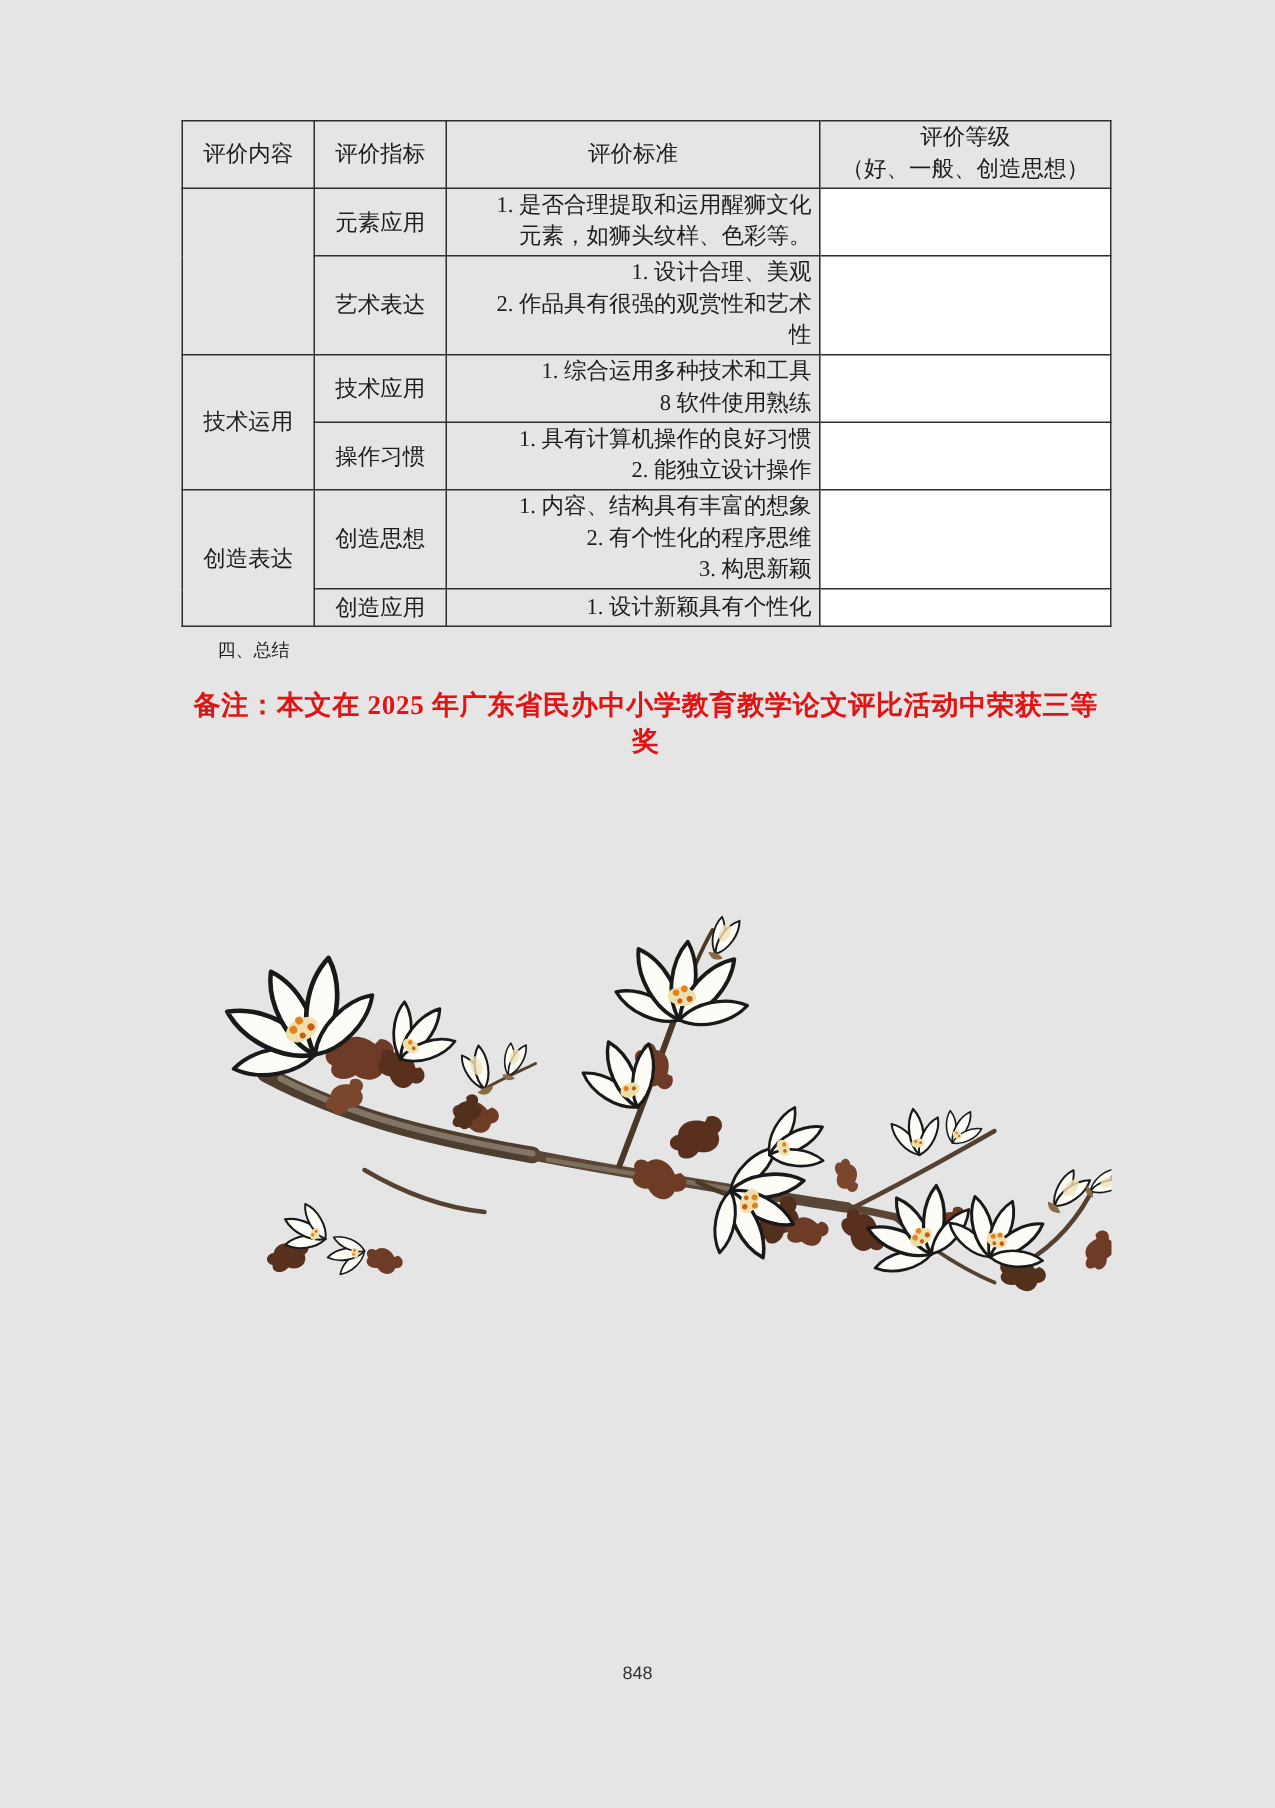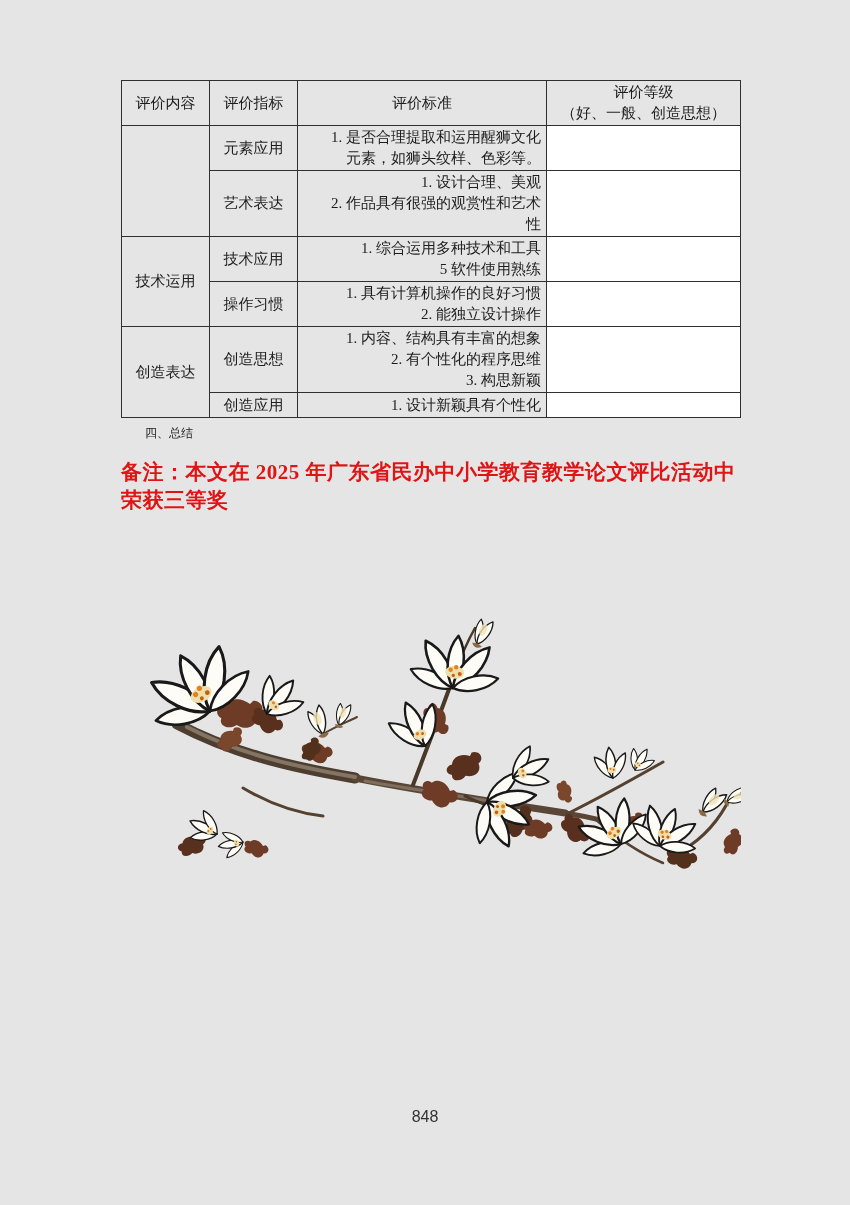--- a/index.html
+++ b/index.html
@@ -17,26 +17,26 @@
     font-size:15px;vertical-align:middle;
   }
   table.rubric th{text-align:center;line-height:21px;}
   td.grp,td.ind{text-align:center;}
   td.std{text-align:right;}
   td.std p{margin:0;line-height:21px;text-indent:1.55em;}
   td.lvl{background:#ffffff;}
 
   .heading{margin-top:4px;text-indent:2em;font-size:12px;line-height:22px;}
   .para{margin:0;text-indent:2em;font-size:15.5px;line-height:23px;text-align:justify;}
-  .remark{margin-top:14px;text-align:left;font-weight:bold;font-size:21px;letter-spacing:.5px;}
+  .remark{margin-top:14px;text-align:center;font-weight:bold;font-size:18px;letter-spacing:.5px;}
 
   .illus{margin-top:92px;margin-left:-6px;width:626px;height:272px;}
   .footer{
     position:absolute;top:1108px;left:0;width:850px;text-align:center;
-    font-family:"Liberation Sans","DejaVu Sans",sans-serif;font-size:16px;color:#333;
+    font-family:"Liberation Sans","DejaVu Sans",sans-serif;font-size:12px;color:#333;
   }
 </style>
 </head>
 <body>
 
 <div class="page">
   <div class="content">
 
     <table class="rubric">
       <colgroup>
@@ -71,21 +71,21 @@
             <p>1. 设计合理、美观</p>
             <p>2. 作品具有很强的观赏性和艺术性</p>
           </td>
           <td class="lvl"></td>
         </tr>
         <tr style="height:44px">
           <td class="grp" rowspan="2">技术运用</td>
           <td class="ind">技术应用</td>
           <td class="std">
             <p>1. 综合运用多种技术和工具</p>
-            <p>5 软件使用熟练</p>
+            <p>8 软件使用熟练</p>
           </td>
           <td class="lvl"></td>
         </tr>
         <tr style="height:44px">
           <td class="ind">操作习惯</td>
           <td class="std">
             <p>1. 具有计算机操作的良好习惯</p>
             <p>2. 能独立设计操作</p>
           </td>
           <td class="lvl"></td>

